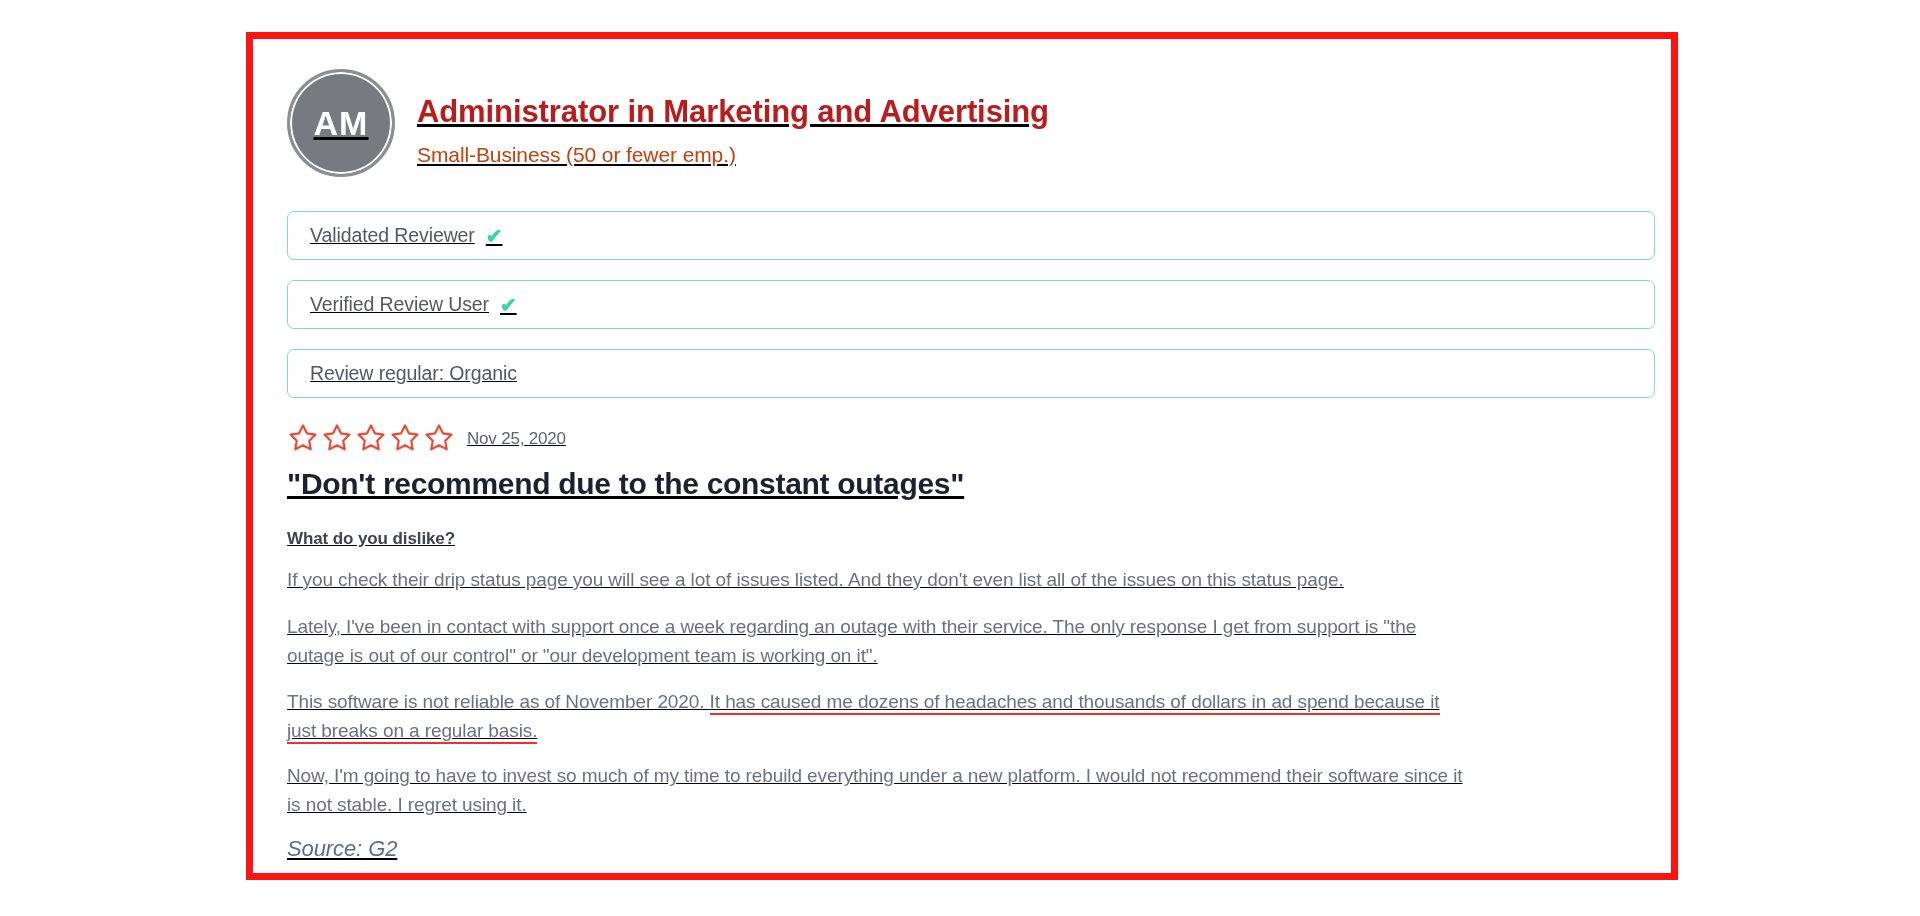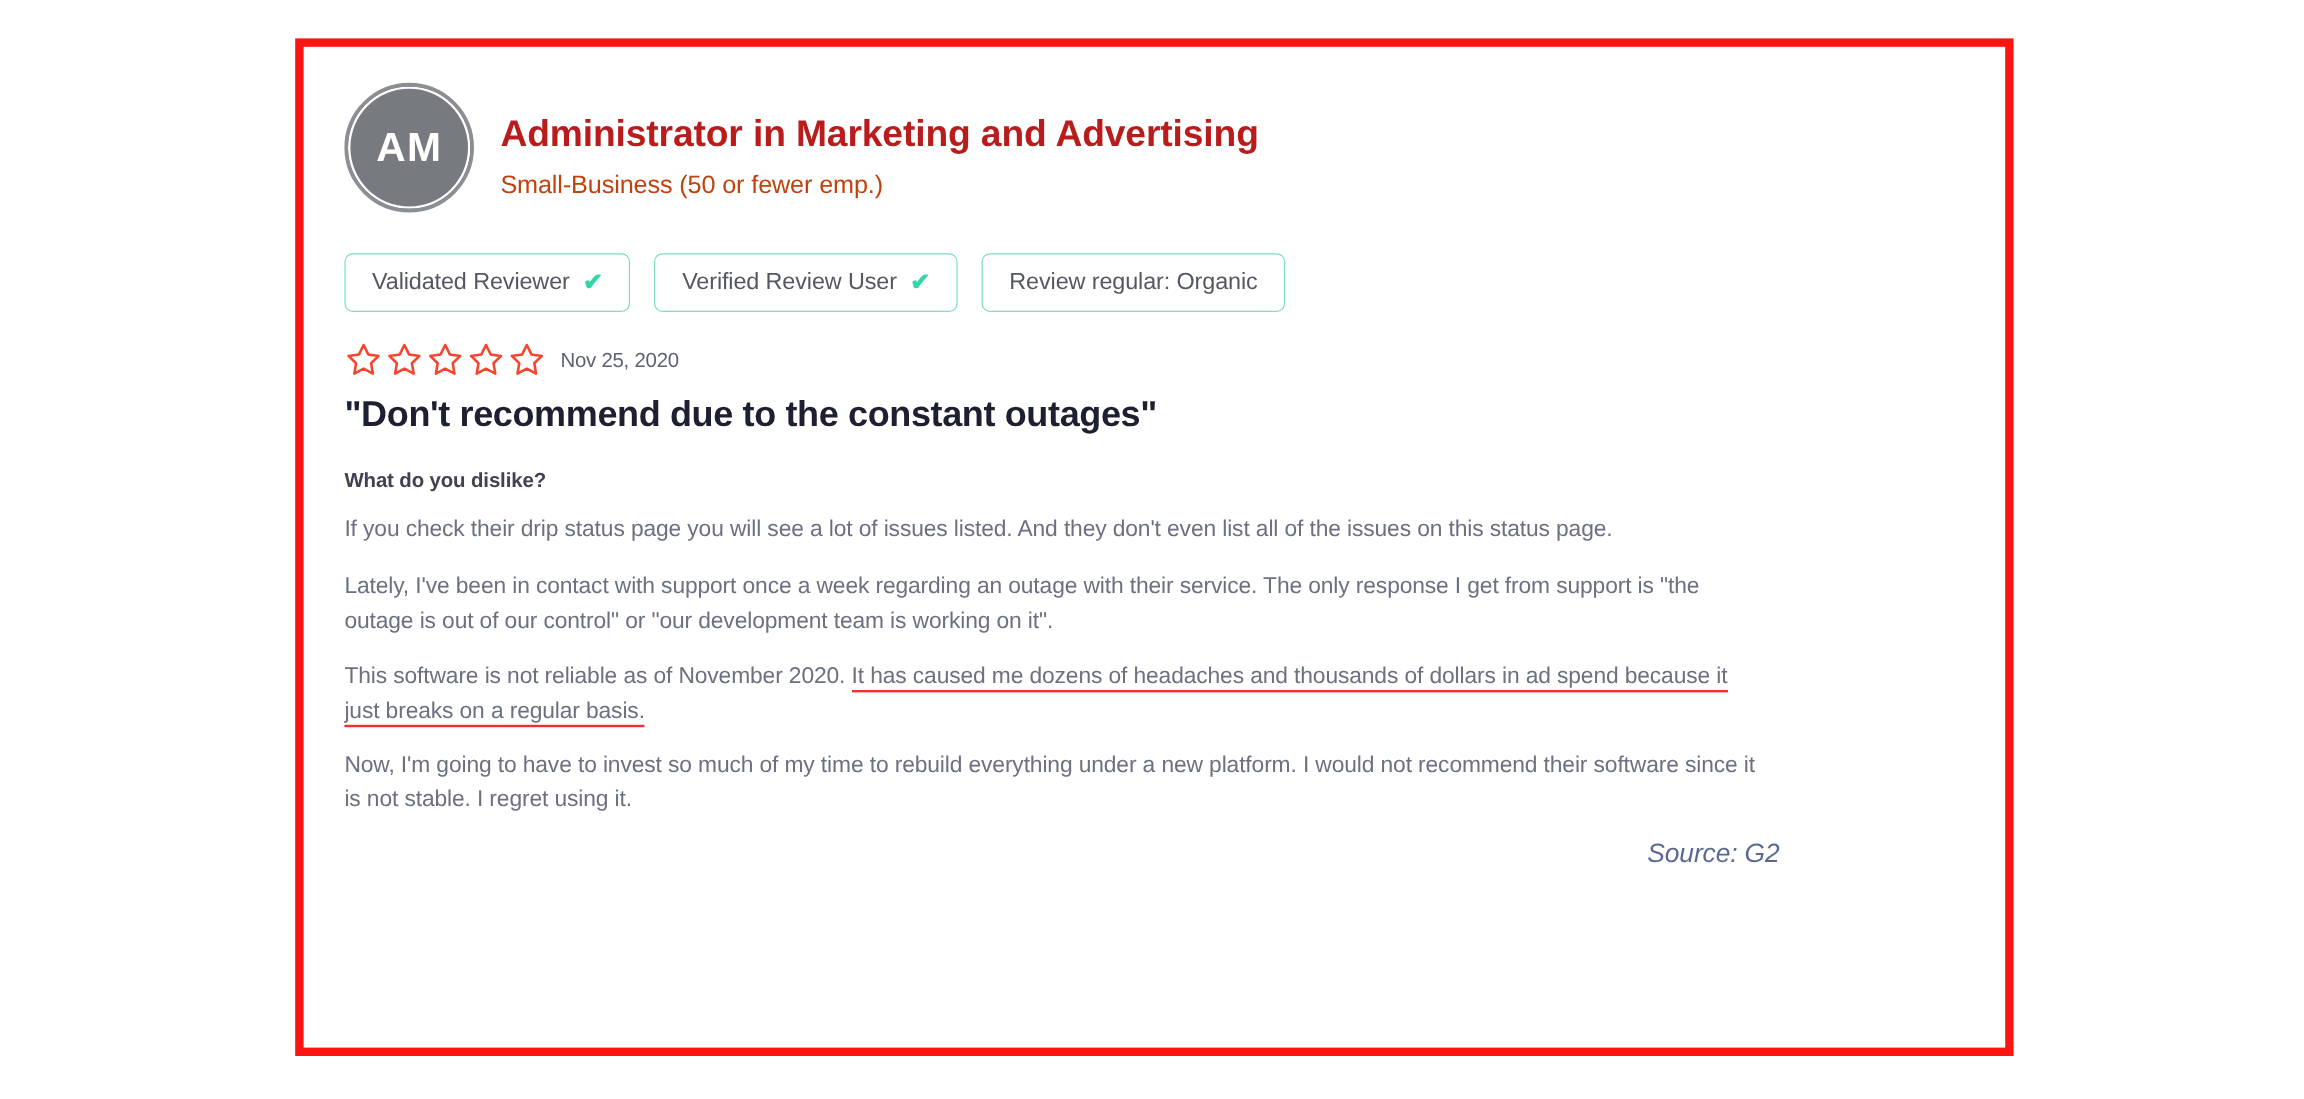--- a/index.html
+++ b/index.html
@@ -27,21 +27,22 @@
     width: 1432px;
     height: 848px;
     border: 7px solid #fb1410;
     background: #ffffff;
   }
 
   .frame-inner {
     position: relative;
     width: 100%;
     height: 100%;
-    padding: 24px 38px 0 34px;
+    padding: 24px 16px 0 34px;
+    text-decoration: underline;
   }
 
   
   .reviewer-head {
     display: flex;
     align-items: flex-start;
     gap: 22px;
     margin-top: 6px;
   }
 
@@ -80,20 +81,21 @@
     font-size: 21px;
     color: #c2410c;
     letter-spacing: -0.1px;
   }
 
   
   .badge-row {
     display: flex;
     gap: 20px;
     margin-top: 34px;
+    flex-direction: column;
   }
 
   .badge {
     border: 1.5px solid #7fdcc4;
     border-radius: 7px;
     padding: 12px 22px;
     font-size: 19.5px;
     color: #555862;
     display: flex;
     align-items: center;
@@ -166,21 +168,21 @@
 
   .hl {
     border-bottom: 2.5px solid #f0302c;
     padding-bottom: 1px;
     color: #6b7180;
   }
 
   
   .source-line {
     margin-top: 16px;
-    text-align: right;
+    text-align: left;
     font-size: 22px;
     font-style: italic;
     color: #5b6a92;
     padding-right: 150px;
     letter-spacing: -0.1px;
   }
 </style>
 </head>
 <body>
 

